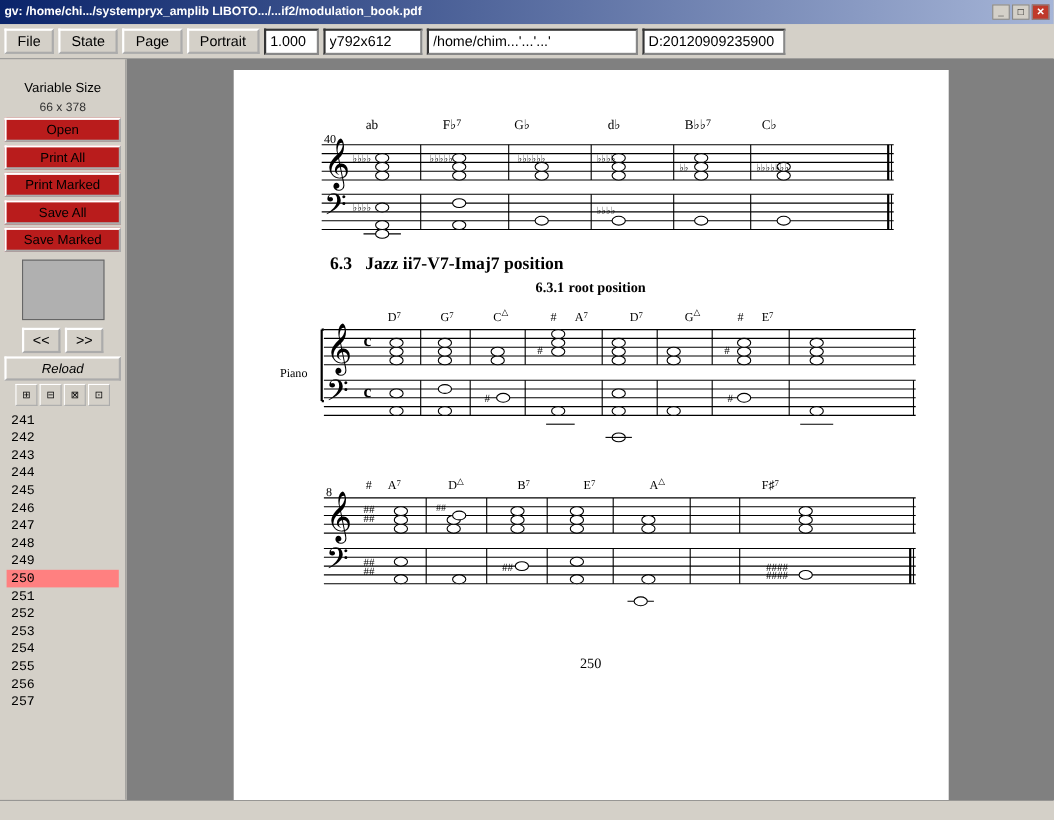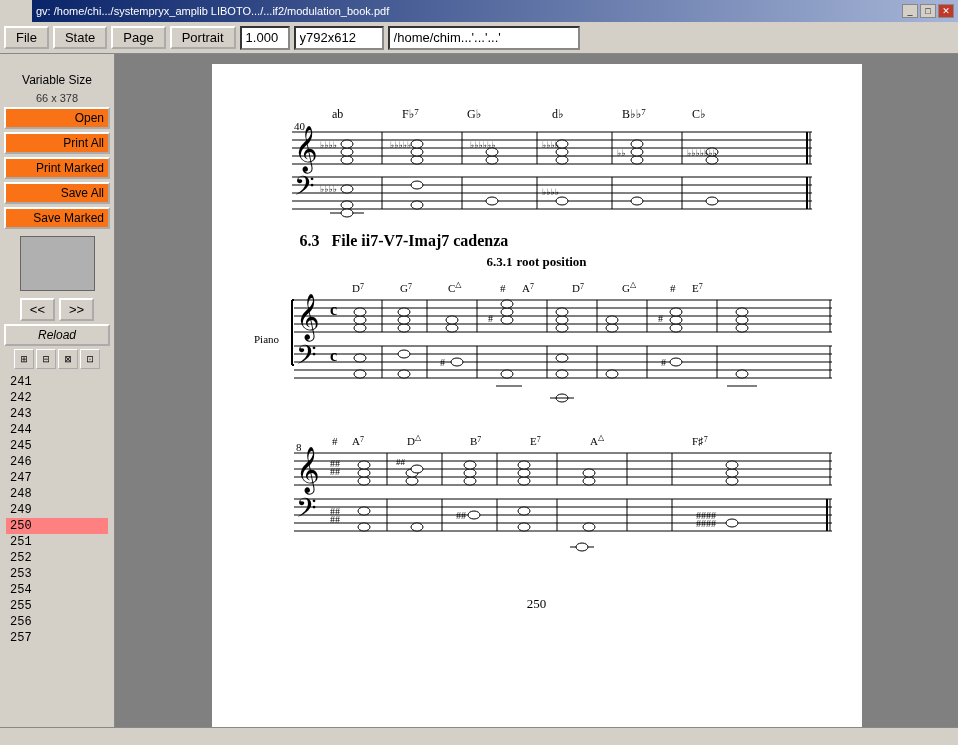--- a/index.html
+++ b/index.html
@@ -15,22 +15,21 @@
     
     .title-bar {
       background: linear-gradient(to right, #0a246a, #a6b5d7);
       color: white;
       height: 22px;
       display: flex;
       align-items: center;
       justify-content: space-between;
       padding: 0 4px;
       font-size: 11px;
-      font-weight: normal;
-      margin-left: 32px;
+      font-weight: bold;
     }
     .title-bar-title {
       display: flex;
       align-items: center;
       gap: 4px;
     }
     .title-bar-controls {
       display: flex;
       gap: 2px;
     }
@@ -99,26 +98,26 @@
       font-size: 12px;
       padding: 2px;
       margin-top: 13px;
     }
     .sidebar-size-label {
       text-align: center;
       font-size: 11px;
       color: #333;
     }
     .sidebar-btn {
-      background: #f97316;
+      background: #b91c1c;
       border: 2px outset #fff;
       padding: 2px 4px;
       font-size: 12px;
       cursor: pointer;
-      text-align: right;
+      text-align: center;
       width: 100%;
     }
     .sidebar-preview {
       width: 75px;
       height: 55px;
       background: #b0b0b0;
       border: 1px solid #666;
       margin: 4px auto;
     }
     .nav-row {
@@ -239,20 +238,21 @@
 </div>
 
 <div class="menu-bar">
   <button class="menu-btn">File</button>
   <button class="menu-btn">State</button>
   <button class="menu-btn">Page</button>
   <button class="menu-btn">Portrait</button>
   <input class="menu-input menu-input-zoom" type="text" value="1.000" style="">
   <input class="menu-input menu-input-size" type="text" value="y792x612" style="">
   <input class="menu-input menu-input-path" type="text" value="/home/chim...'...'...'" style="">
+  <input class="menu-input menu-input-date" type="text" value="D:20120909235900" style="">
 </div>
 
 <div class="main-layout">
 
   <div class="sidebar">
     <div class="sidebar-label">Variable Size</div>
     <div class="sidebar-size-label">66 x 378</div>
     <button class="sidebar-btn">Open</button>
     <button class="sidebar-btn">Print All</button>
     <button class="sidebar-btn">Print Marked</button>
@@ -382,21 +382,21 @@
           <ellipse cx="310" cy="99" rx="6" ry="4" fill="white" stroke="black" stroke-width="1"></ellipse>
           <text x="290" y="93" font-size="9" font-family="serif">♭♭♭♭</text>
 
           <ellipse cx="385" cy="99" rx="6" ry="4" fill="white" stroke="black" stroke-width="1"></ellipse>
           <ellipse cx="460" cy="99" rx="6" ry="4" fill="white" stroke="black" stroke-width="1"></ellipse>
         </svg>
       </div>
 
       <div style="display:flex; align-items:baseline; gap:12px; margin: 10px 0 4px 0; padding-left: 48px;">
         <span style="font-size:16px; font-weight:bold;">6.3</span>
-        <span style="font-size:16px; font-weight:bold;">File ii7-V7-Imaj7 cadenza</span>
+        <span style="font-size:16px; font-weight:bold;">Jazz ii7-V7-Imaj7 position</span>
       </div>
       <div style="display:flex; align-items:baseline; gap:4px; margin: 0 0; justify-content: center;">
         <span style="font-size:13px; font-weight:bold;">6.3.1</span>
         <span style="font-size:13px; font-weight:bold;">root position</span>
       </div>
 
       <div class="staff-container">
         <svg class="music-staff" width="590" height="145">
 
           <text x="2" y="65" font-size="11" font-family="serif">Piano</text>

